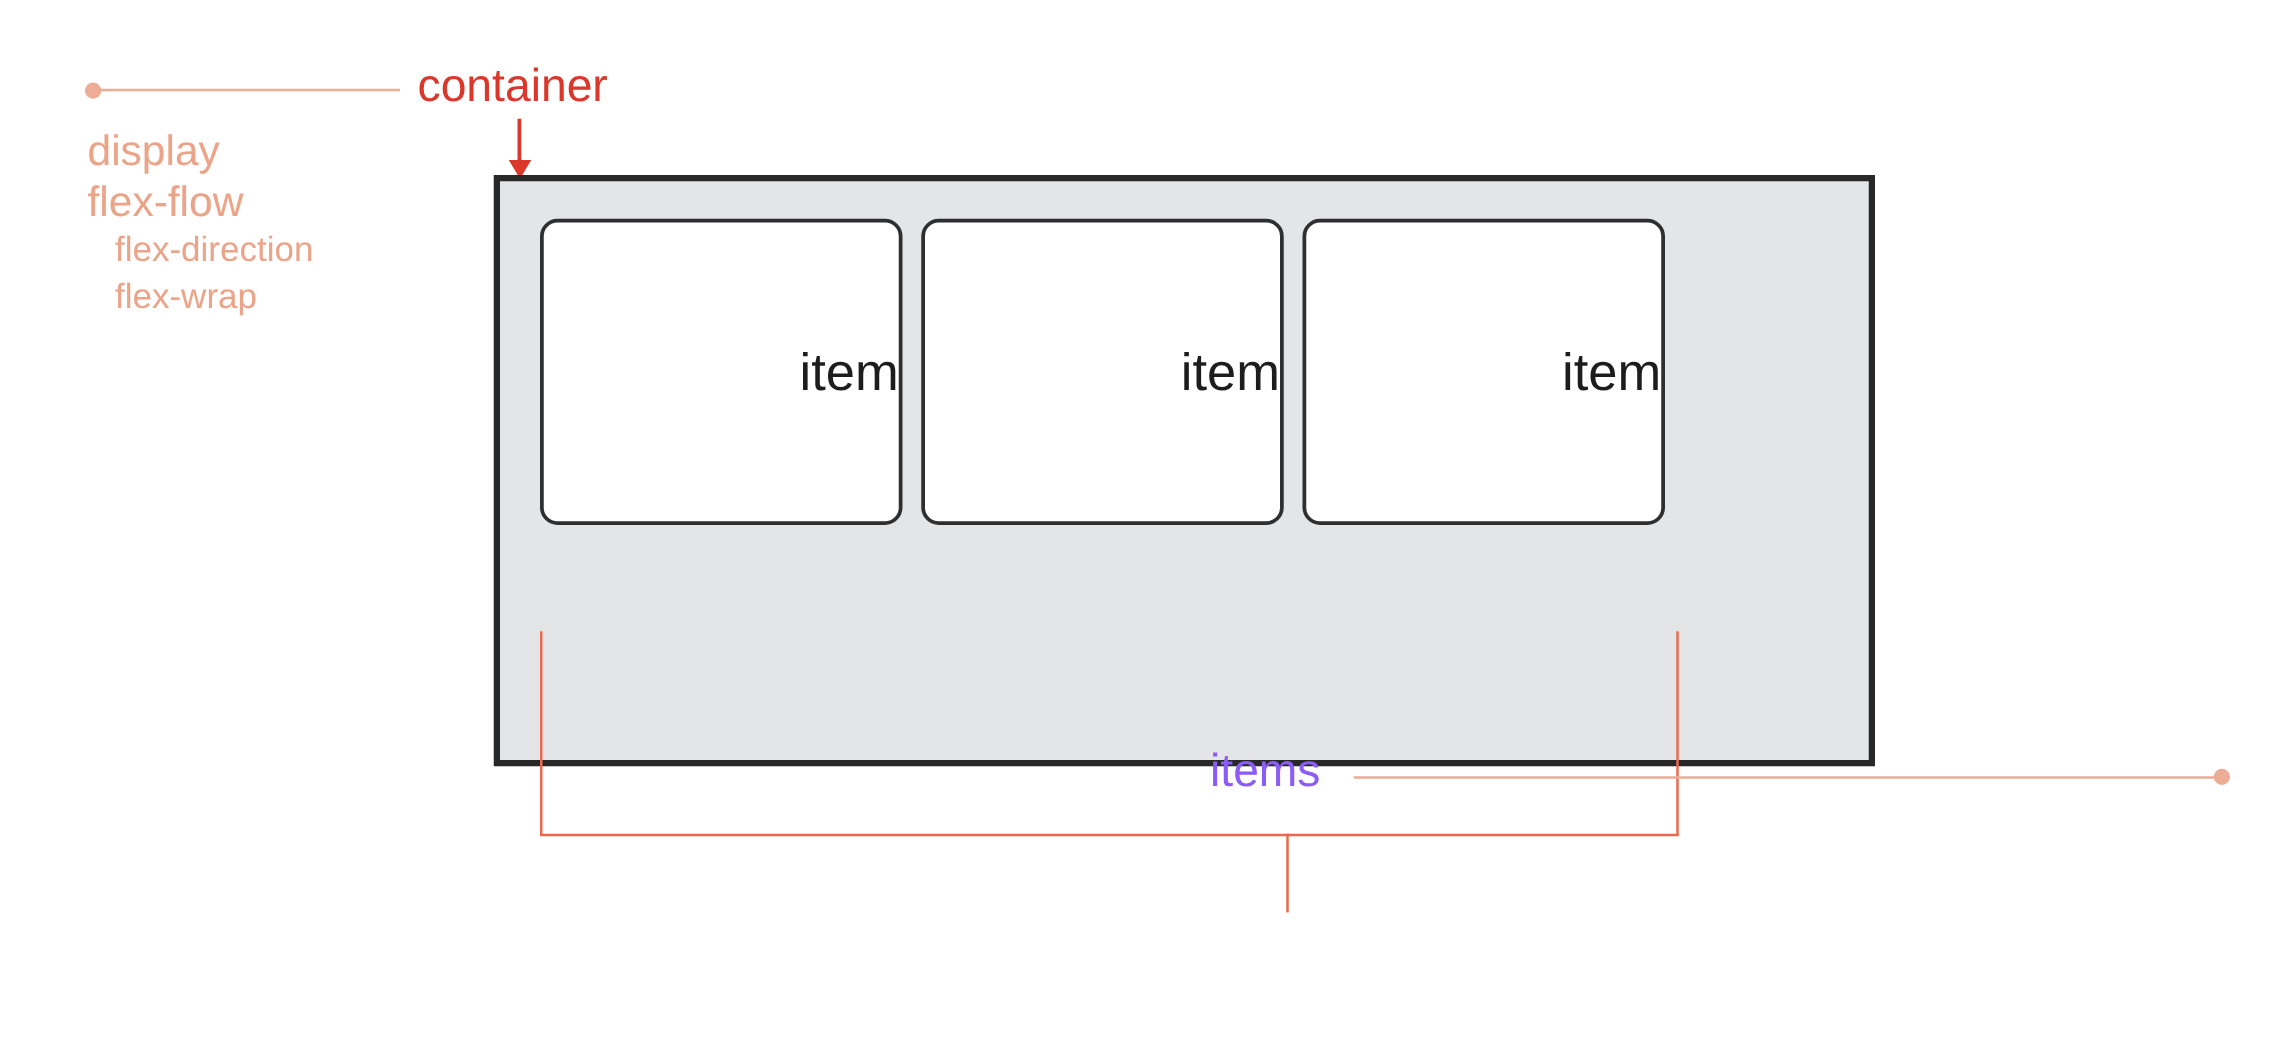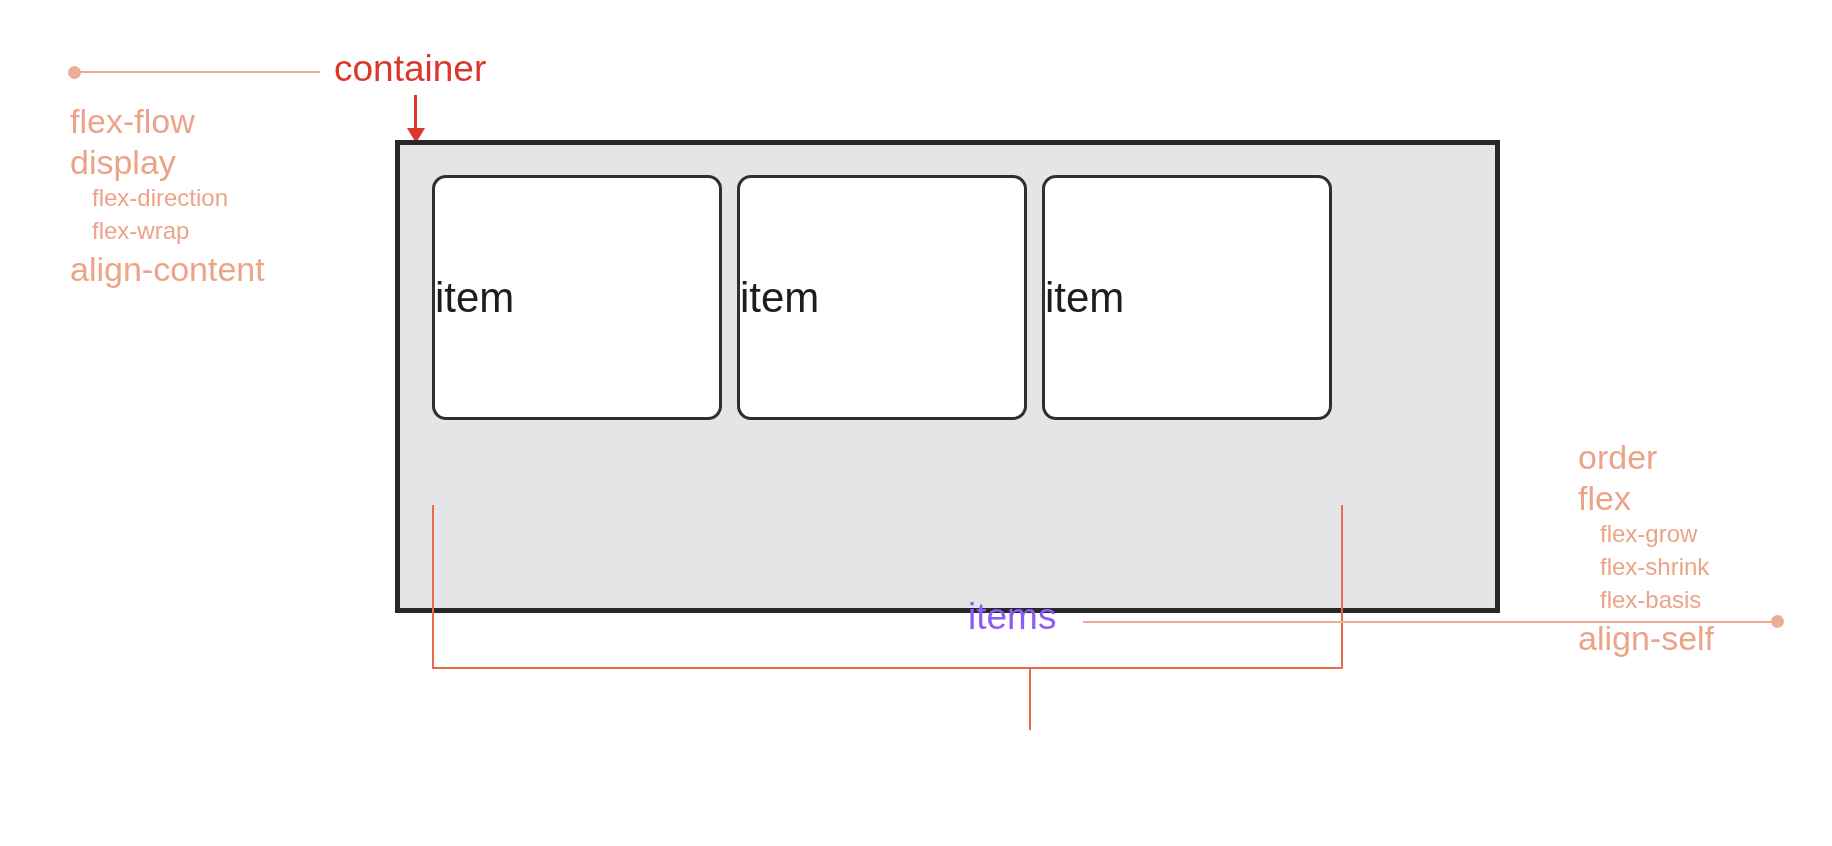--- a/index.html
+++ b/index.html
@@ -49,21 +49,21 @@
     color: #EBA488;
     line-height: 1.0;
     white-space: nowrap;
   }
   .prop-list .prop {
     display: block;
     font-size: 34px;
     margin-bottom: 7px;
   }
   .prop-list .prop.sub {
-    font-size: 24px;
+    font-size: 28px;
     margin-left: 22px;
     margin-bottom: 9px;
   }
 
   
   .arrow-shaft {
     position: absolute;
     width: 3px;
     background: #D9382A;
   }
@@ -99,21 +99,21 @@
   }
   .item-box {
     width: 290px;
     height: 245px;
     background: #ffffff;
     border: 3px solid #2F2F2F;
     border-radius: 14px;
     box-sizing: border-box;
     display: flex;
     align-items: center;
-    justify-content: flex-start;
+    justify-content: flex-end;
     color: #1D1D1D;
     font-size: 42px;
     line-height: 1;
   }
 
   
   .bracket-v {
     position: absolute;
     width: 2px;
     background: #EA6A4E;
@@ -131,49 +131,40 @@
 
   <div class="lead-dot" style="left: 68px; top: 66px; background: rgb(237, 172, 149);"></div>
   <div class="lead-line" style="left: 80px; top: 71px; width: 240px; background: rgb(237, 172, 149);"></div>
 
   <div class="headline" style="left: 334px; top: 50px; color: rgb(217, 56, 42);">container</div>
 
   <div class="arrow-shaft" style="left: 414px; top: 95px; height: 36px; background: rgb(217, 56, 42);"></div>
   <div class="arrow-head" style="left: 407px; top: 128px; border-top-color: rgb(217, 56, 42);"></div>
 
   <div class="prop-list" style="left: 70px; top: 104px; color: rgb(235, 164, 136);">
+    <span class="prop">display</span>
     <span class="prop">flex-flow</span>
-    <span class="prop">display</span>
     <span class="prop sub">flex-direction</span>
     <span class="prop sub">flex-wrap</span>
-    <span class="prop">align-content</span>
   </div>
 
   <div id="container-box" style="background: rgb(228, 229, 231); border-color: rgb(40, 40, 40);">
     <div id="items-row">
       <div class="item-box" style="background: rgb(255, 255, 255); border-color: rgb(47, 47, 47); color: rgb(29, 29, 29);">
         <span>item</span>
       </div>
       <div class="item-box" style="background: rgb(255, 255, 255); border-color: rgb(47, 47, 47); color: rgb(29, 29, 29);">
         <span>item</span>
       </div>
       <div class="item-box" style="background: rgb(255, 255, 255); border-color: rgb(47, 47, 47); color: rgb(29, 29, 29);">
         <span>item</span>
       </div>
     </div>
   </div>
 
-  <div class="prop-list" style="left: 1578px; top: 440px; color: rgb(235, 164, 136);">
-    <span class="prop">order</span>
-    <span class="prop">flex</span>
-    <span class="prop sub">flex-grow</span>
-    <span class="prop sub">flex-shrink</span>
-    <span class="prop sub">flex-basis</span>
-    <span class="prop">align-self</span>
-  </div>
 
   <div class="bracket-v" style="left: 432px; top: 505px; height: 163px; background: rgb(234, 106, 78);"></div>
   <div class="bracket-v" style="left: 1341px; top: 505px; height: 163px; background: rgb(234, 106, 78);"></div>
   <div class="bracket-h" style="left: 432px; top: 667px; width: 911px; background: rgb(234, 106, 78);"></div>
   <div class="bracket-v" style="left: 1029px; top: 667px; height: 63px; background: rgb(234, 106, 78);"></div>
 
   <div class="headline" style="left: 968px; top: 598px; bottom: auto; color: #8b5cf6;">items</div>
 
   <div class="lead-line" style="left: 1083px; top: 621px; width: 694px; background: rgb(237, 172, 149);"></div>
   <div class="lead-dot" style="left: 1771px; top: 615px; background: rgb(237, 172, 149);"></div>

